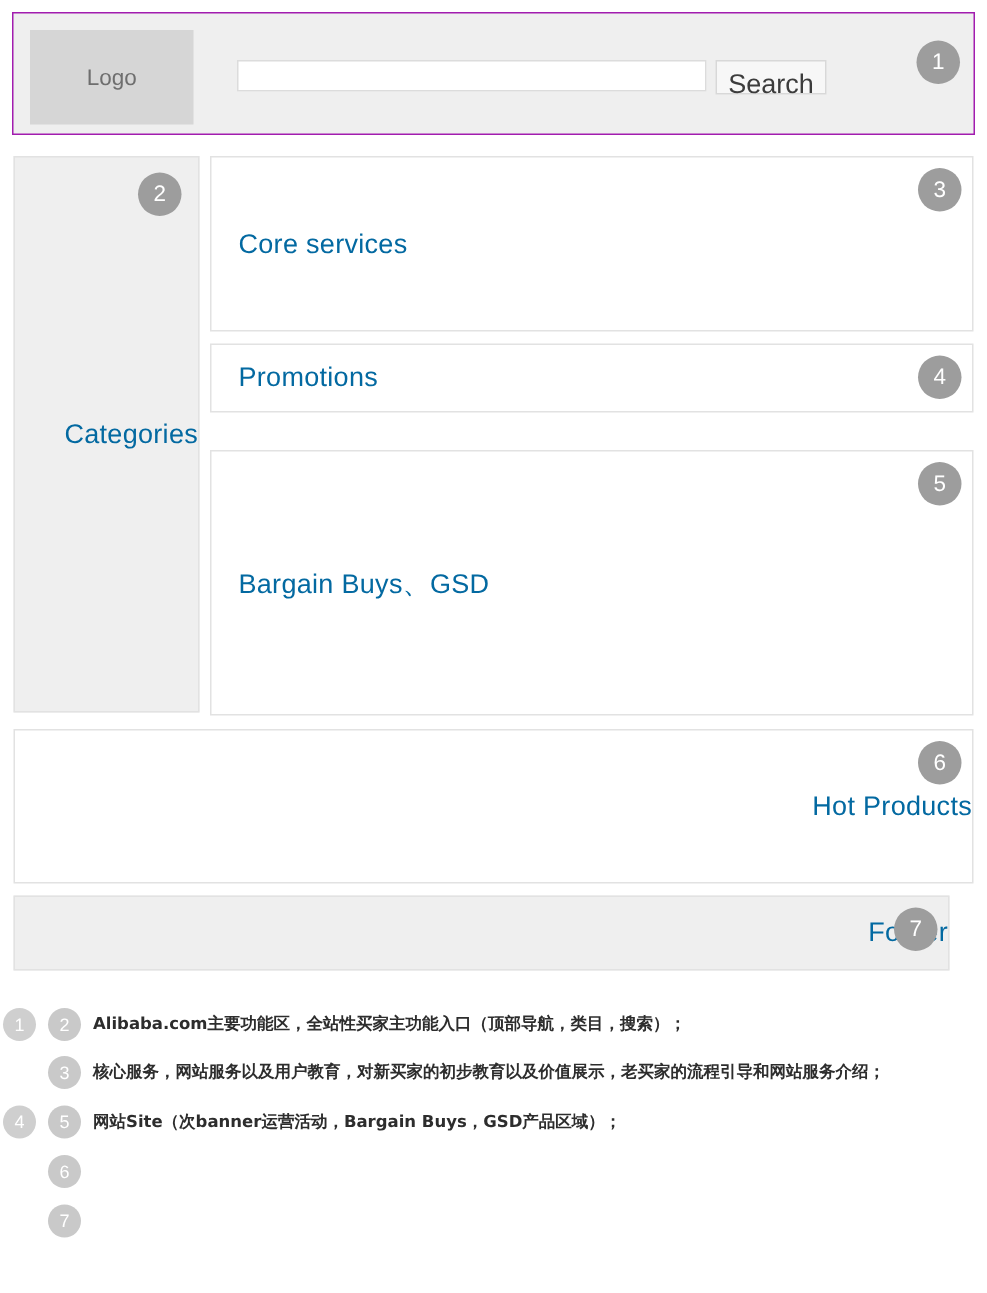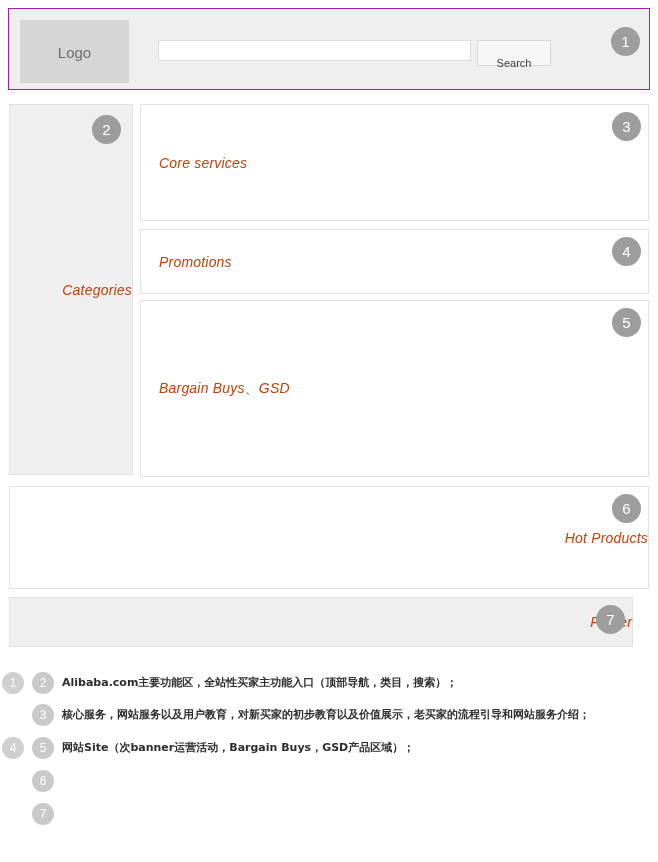--- a/index.html
+++ b/index.html
@@ -29,26 +29,25 @@
   .panel {
     position: absolute;
     box-sizing: border-box;
     border: 1px solid #e2e2e2;
   }
   .panel-grey  { background: #efefef; }
   .panel-white { background: #ffffff; }
 
   .panel-label {
     position: absolute;
-    font-size: 14px;
-    color: #c2410c;
+    font-size: 18px;
+    color: #0369a1;
     font-weight: 400;
     white-space: nowrap;
     letter-spacing: .2px;
-    font-style: italic;
   }
   .label-left {
     left: 18px;
     top: 50%;
     transform: translateY(-50%);
   }
   .label-center {
     left: 0;
     right: 0;
     top: 50%;
@@ -92,31 +91,31 @@
     outline: none;
   }
   #search-button {
     position: absolute;
     left: 468px; top: 31px;
     width: 74px; height: 23px;
     background: #f7f7f7;
     border: 1px solid #d8d8d8;
     box-sizing: border-box;
     font-family: "Liberation Sans", sans-serif;
-    font-size: 11px;
+    font-size: 18px;
     color: #3c3c3c;
     cursor: pointer;
-    padding: 12px;
+    padding: 5px;
     line-height: 21px;
   }
 
   
   #sidebar      { left: 1px;   top: 96px;  width: 124px; height: 371px; }
   #core         { left: 132px; top: 96px;  width: 509px; height: 117px; }
-  #promos       { left: 132px; top: 221px; width: 509px; height: 65px;  }
+  #promos       { left: 132px; top: 221px; width: 509px; height: 46px;  }
   #bargain      { left: 132px; top: 292px; width: 509px; height: 177px; }
   #hot          { left: 1px;   top: 478px; width: 640px; height: 103px; }
   #footer       { left: 1px;   top: 589px; width: 624px; height: 50px;  }
 
   
   .badge {
     position: absolute;
     width: 29px; height: 29px;
     border-radius: 50%;
     background: #9d9d9d;

